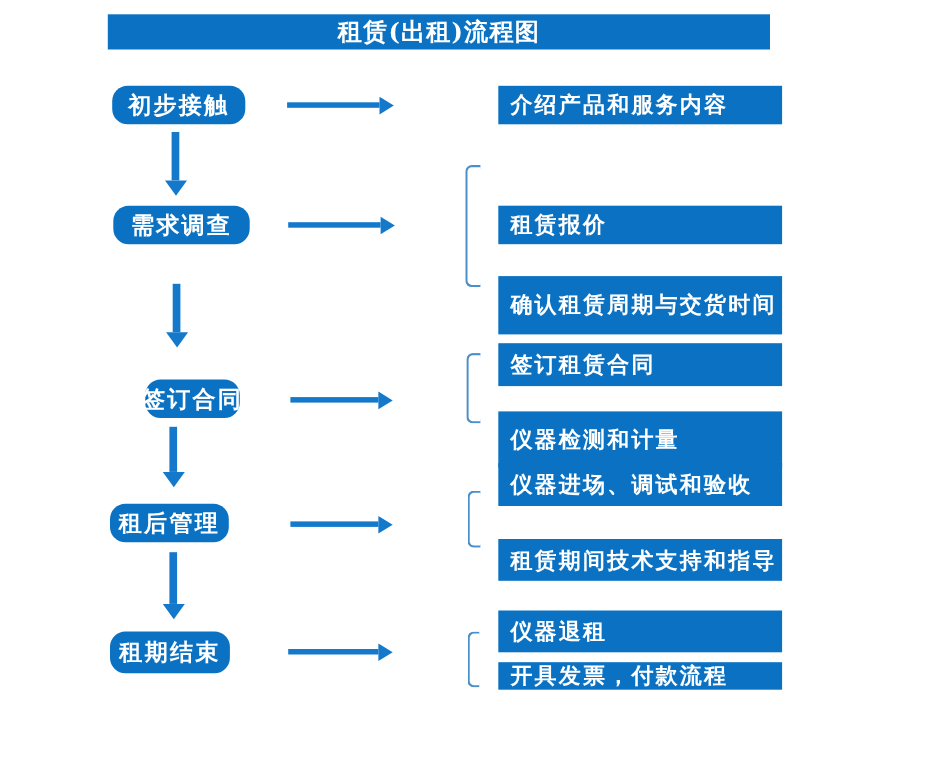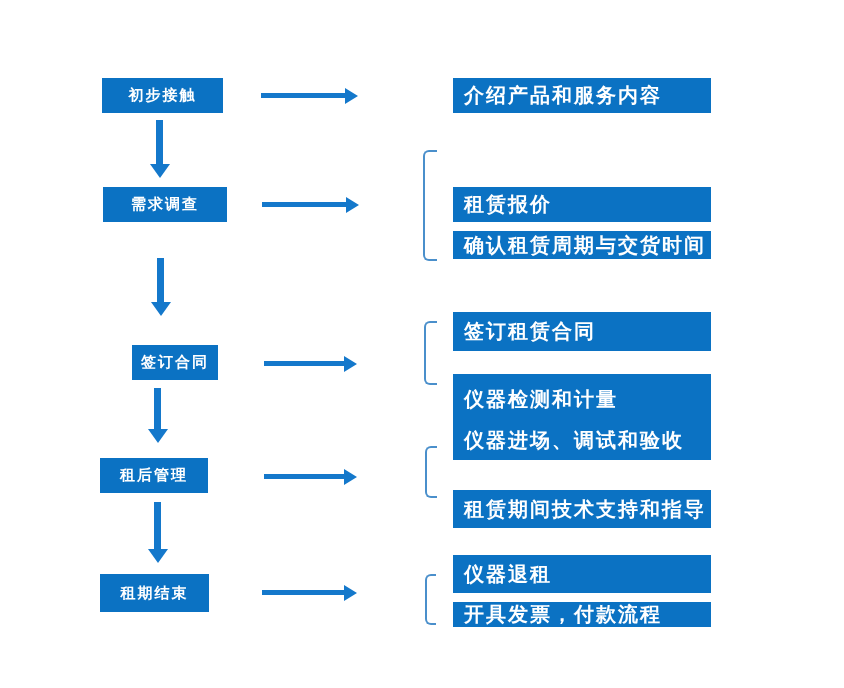--- a/index.html
+++ b/index.html
@@ -35,22 +35,23 @@
     background: var(--box, #0b72c3);
     color: var(--text, #ffffff);
     font-weight: bold;
     display: flex;
     align-items: center;
     box-sizing: border-box;
     white-space: nowrap;
   }
   .stage {
     justify-content: center;
-    font-size: 15px;
+    font-size: 21px;
     letter-spacing: 2px;
+    border-radius: 14px;
   }
   .out {
     left: 443px;
     width: 258px;
     padding-left: 11px;
     justify-content: flex-start;
     font-size: 20px;
     letter-spacing: 2px;
     margin-left: 10px;
   }
@@ -92,20 +93,21 @@
     border-right: none;
     border-radius: 6px 0 0 6px;
     box-sizing: border-box;
   }
 </style>
 </head>
 <body>
 
 <div class="canvas">
 
+  <div class="banner">租赁(出租)流程图</div>
 
   <div class="box stage" style="left:102px;top:78px;width:121px;height:35px;">初步接触</div>
   <div class="box stage" style="left:103px;top:187px;width:124px;height:35px;">需求调查</div>
   <div class="box stage" style="left:103px;top:345px;width:86px;height:35px;margin-left:29px;">签订合同</div>
   <div class="box stage" style="left:100px;top:458px;width:108px;height:35px;">租后管理</div>
   <div class="box stage" style="left:100px;top:574px;width:109px;height:38px;">租期结束</div>
 
   <div class="v-arrow" style="left:156px;top:120px;height:44px;"></div>
   <div class="v-arrow" style="left:157px;top:258px;height:44px;"></div>
   <div class="v-arrow" style="left:154px;top:388px;height:41px;"></div>
@@ -118,21 +120,21 @@
   <div class="h-arrow" style="left:262px;top:590px;width:82px;"></div>
 
   <div class="bracket" style="left:423px;top:150px;width:14px;height:111px;"></div>
   <div class="bracket" style="left:424px;top:321px;width:13px;height:64px;"></div>
   <div class="bracket" style="left:425px;top:446px;width:12px;height:52px;"></div>
   <div class="bracket" style="left:425px;top:574px;width:11px;height:51px;"></div>
 
   <div class="box out" style="top:78px;height:35px;">介绍产品和服务内容</div>
 
   <div class="box out" style="top:187px;height:35px;">租赁报价</div>
-  <div class="box out" style="top:231px;height:28px;">确认租赁周期与交货时间</div>
+  <div class="box out" style="top:251px;height:53px;">确认租赁周期与交货时间</div>
 
   <div class="box out" style="top:312px;height:39px;">签订租赁合同</div>
   <div class="box out" style="top:374px;height:51px;text-align:right;">仪器检测和计量</div>
 
   <div class="box out" style="top:421px;height:39px;">仪器进场、调试和验收</div>
   <div class="box out" style="top:490px;height:38px;">租赁期间技术支持和指导</div>
 
   <div class="box out" style="top:555px;height:38px;">仪器退租</div>
   <div class="box out" style="top:602px;height:25px;">开具发票，付款流程</div>
 

